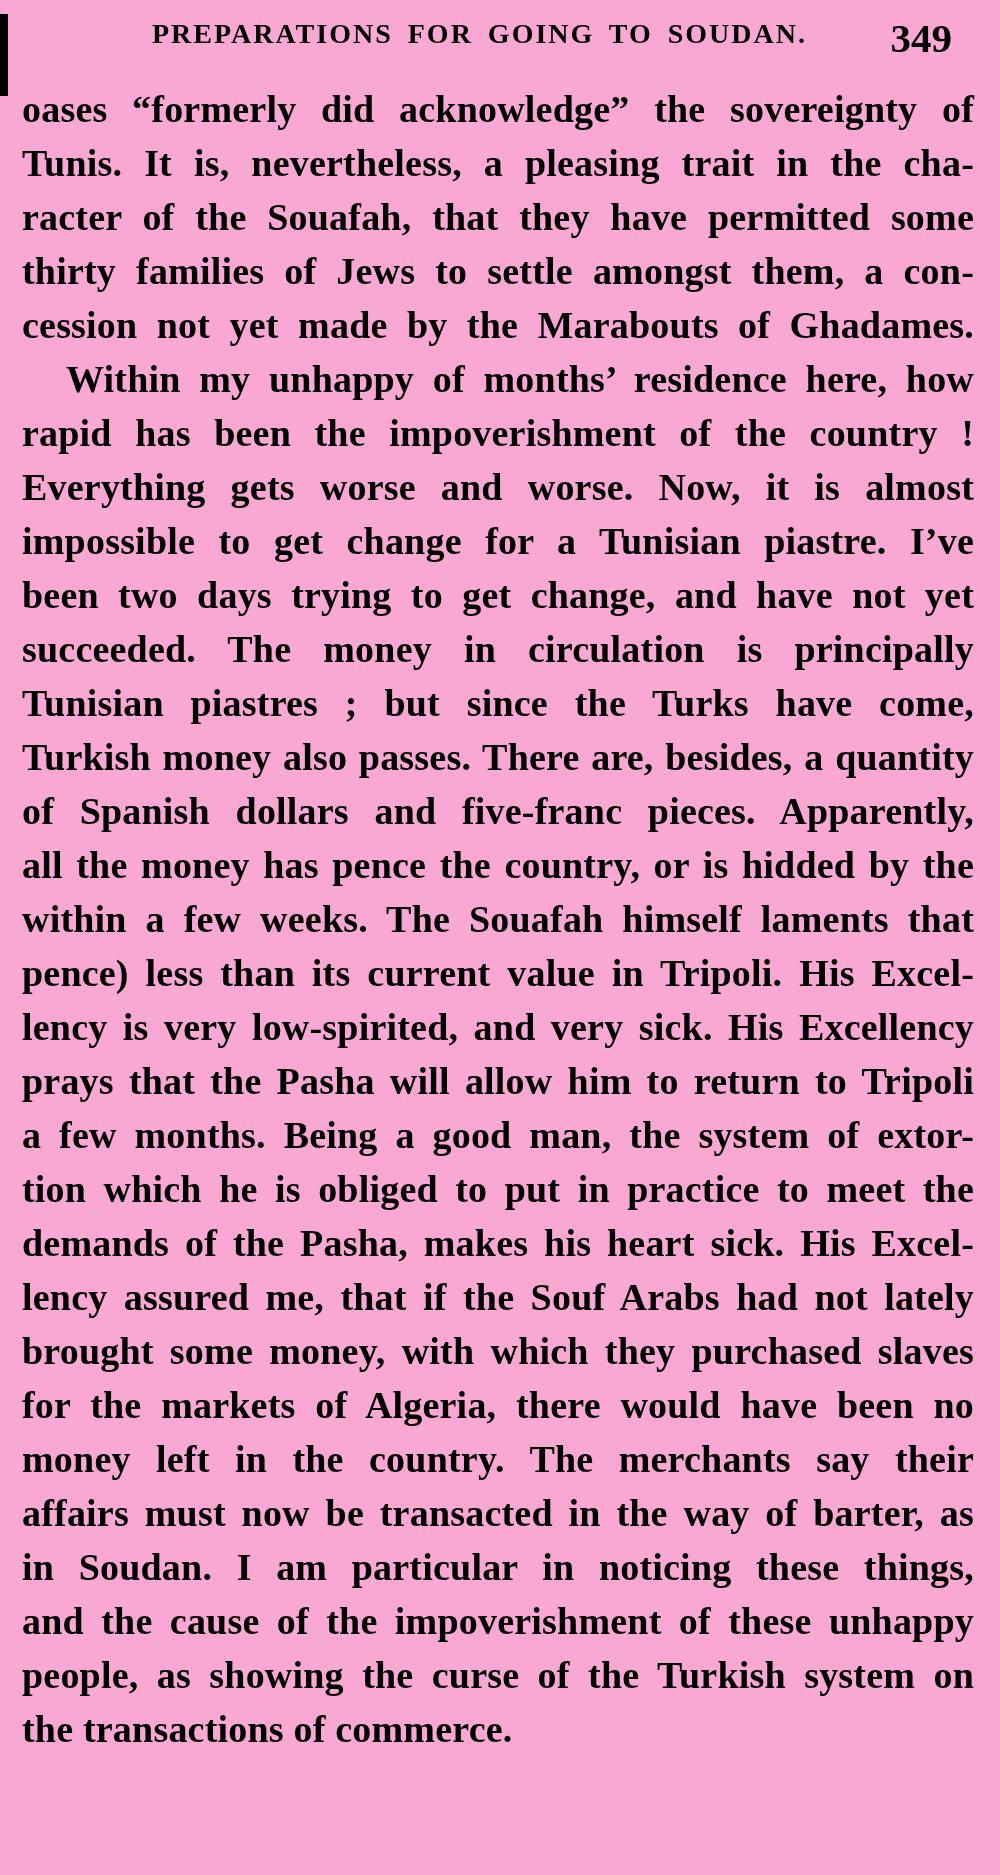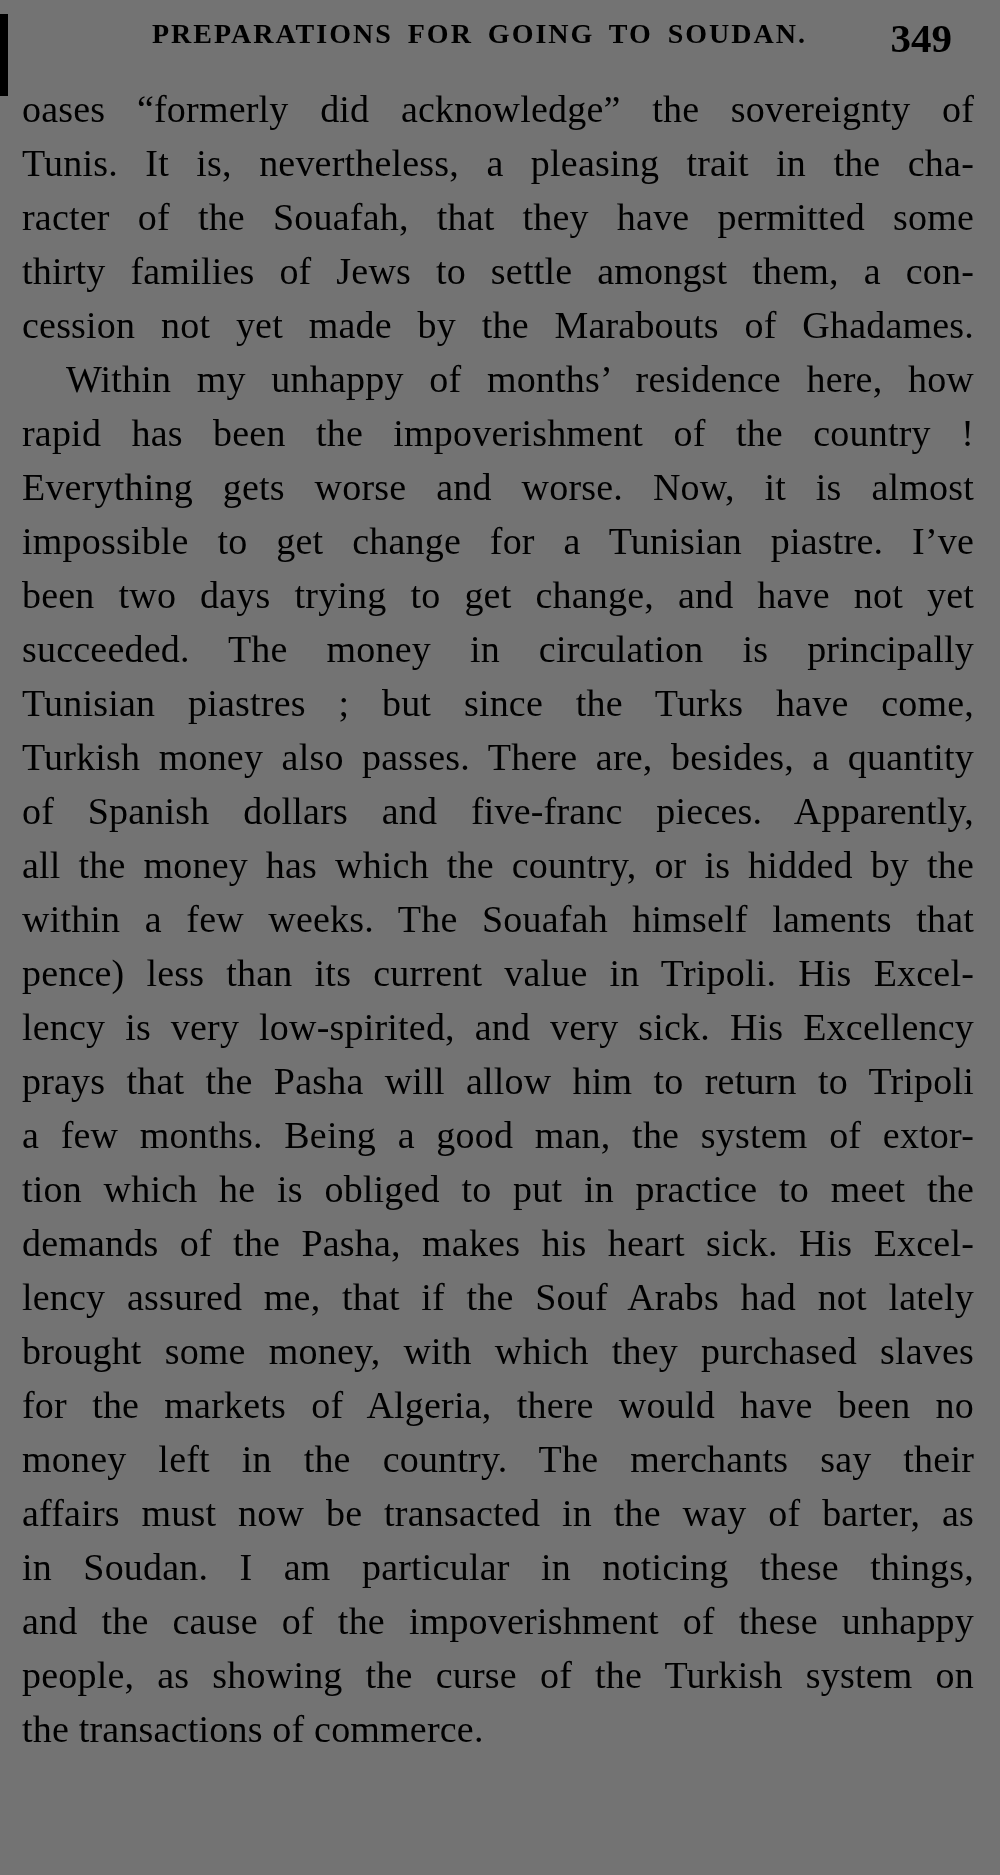--- a/index.html
+++ b/index.html
@@ -4,21 +4,21 @@
 <style>
   html, body {
     margin: 0;
     padding: 0;
     background: #ffffff;
   }
   .page {
     position: relative;
     width: 1000px;
     height: 1875px;
-    background: #737373;
+    background: #f9a8d4;
     color: #000000;
     font-family: "Liberation Serif", "DejaVu Serif", serif;
     overflow: hidden;
   }
   
   .scan-bar {
     position: absolute;
     left: 0;
     top: 14px;
     width: 8px;
@@ -52,21 +52,21 @@
   }
   
   .text-block {
     position: absolute;
     top: 82px;
     left: 22px;
     right: 26px;
   }
   .line {
     font-size: 38px;
-    font-weight: normal;
+    font-weight: bold;
     line-height: 54px;
     height: 54px;
     white-space: normal;
     text-align: justify;
     text-align-last: justify;
     letter-spacing: 0.2px;
   }
   .line.indent {
     padding-left: 44px;
   }
@@ -95,21 +95,21 @@
         <div class="line">cession not yet made by the Marabouts of Ghadames.</div>
         <div class="line indent">Within my unhappy of months’ residence here, how</div>
         <div class="line">rapid has been the impoverishment of the country !</div>
         <div class="line">Everything gets worse and worse.  Now, it is almost</div>
         <div class="line">impossible to get change for a Tunisian piastre.  I’ve</div>
         <div class="line">been two days trying to get change, and have not yet</div>
         <div class="line">succeeded.  The money in circulation is principally</div>
         <div class="line">Tunisian piastres ;  but since the Turks have come,</div>
         <div class="line">Turkish money also passes.  There are, besides, a quantity</div>
         <div class="line">of Spanish dollars and five-franc pieces.  Apparently,</div>
-        <div class="line">all the money has which the country, or is hidded by the</div>
+        <div class="line">all the money has pence the country, or is hidded by the</div>
         <div class="line">within a few weeks.  The Souafah himself laments that</div>
         <div class="line">pence) less than its current value in Tripoli.  His Excel-</div>
         <div class="line">lency is very low-spirited, and very sick.  His Excellency</div>
         <div class="line">prays that the Pasha will allow him to return to Tripoli</div>
         <div class="line">a few months.  Being a good man, the system of extor-</div>
         <div class="line">tion which he is obliged to put in practice to meet the</div>
         <div class="line">demands of the Pasha, makes his heart sick.  His Excel-</div>
         <div class="line">lency assured me, that if the Souf Arabs had not lately</div>
         <div class="line">brought some money, with which they purchased slaves</div>
         <div class="line">for the markets of Algeria, there would have been no</div>

